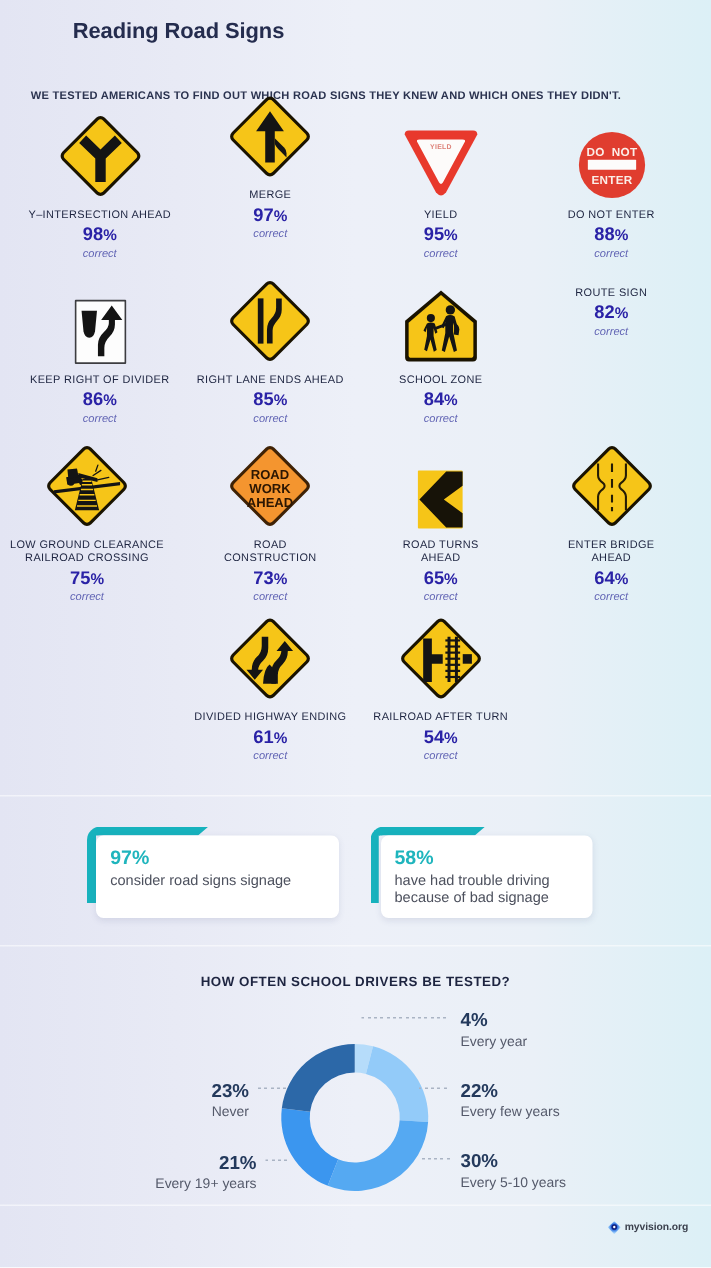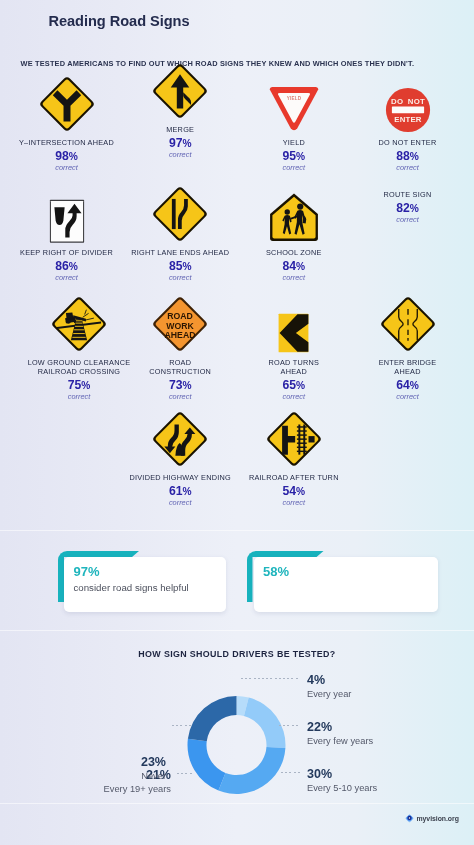--- a/index.html
+++ b/index.html
@@ -150,21 +150,21 @@
         </div>
         <div class="lbl">SCHOOL ZONE</div>
         <div class="pct"><span>84</span><span class="u">%</span></div>
         <div class="corr">correct</div>
       </div>
       <div class="cell" style="left: 350.5px; top: 185px;">
         <div class="lbl">ROUTE SIGN</div>
         <div class="pct"><span>82</span><span class="u">%</span></div>
         <div class="corr">correct</div>
       </div>
-      <div class="cell" style="left: 22px; top: 295px;">
+      <div class="cell" style="left: 1px; top: 295px;">
         <div class="signbox">
           <svg viewBox="0 0 100 100" class="sv" style="width:58px;height:58px">
  <g transform="rotate(45 50 50)">
   <rect x="15.5" y="15.5" width="69" height="69" rx="7" fill="#1a1300"></rect>
   <rect x="19" y="19" width="62" height="62" rx="4.5" fill="#f6c518"></rect>
  </g>
  <g fill="#141414">
   <path d="M36 78 L64 78 L55 42 L45 42 Z"></path>
   <path d="M12 55 L88 45.5 L88 49 L12 58.5 Z"></path>
   <path d="M26 40 L42 37 L45 46 L27.5 48.5 Z"></path>
@@ -296,29 +296,31 @@
     </div>
 
   <div class="divider" style="top:530px"></div>
   <div class="divider" style="top:630px"></div>
   <div class="divider" style="top:803px"></div>
 
   <div id="stats">
       <div class="statL" style="left: 58px; top: 551px; width: 81px; height: 51px;"></div>
       <div class="statcard" style="left: 64px; top: 557px; width: 162px; height: 55px;">
         <div class="statnum" style="left:9.5px;top:9px">97%</div>
-        <div class="stattxt" style="left:9.5px;top:24.5px">consider road signs helpful</div>
+        <div class="stattxt" style="left:9.5px;top:24.5px">consider road signs signage</div>
       </div>
       <div class="statL" style="left: 246.5px; top: 551px; width: 77px; height: 51px;"></div>
-      <div class="statcard" style="left: 253.5px; top: 557px; width: 184px; height: 55px;">
+      <div class="statcard" style="left: 253.5px; top: 557px; width: 141px; height: 55px;">
         <div class="statnum" style="left:9.5px;top:9px">58%</div>
+        <div class="stattxt" style="left:9.5px;top:24.5px">have had trouble driving
+because of bad signage</div>
       </div>
     </div>
 
-  <div class="donut-title" style="top:649px">HOW SIGN SHOULD DRIVERS BE TESTED?</div>
+  <div class="donut-title" style="top:649px">HOW OFTEN SCHOOL DRIVERS BE TESTED?</div>
 
   <svg id="donut" style="position:absolute;left:180px;top:660px;width:120px;height:140px;overflow:visible" viewBox="0 0 120 140">
       <path d="M56.5 36 A49 49 0 0 1 68.68580447107789 37.539425104697074 L63.96069661494565 55.94250516614107 A30 30 0 0 0 56.5 55 Z" fill="#b6dcfa"></path>
       <path d="M68.68580447107789 37.539425104697074 A49 49 0 0 1 105.4033096929853 88.07673545693636 L86.44080185284815 86.8837155858794 A30 30 0 0 0 63.96069661494565 55.94250516614107 Z" fill="#93cbf9"></path>
       <path d="M105.4033096929853 88.07673545693636 A49 49 0 0 1 38.46189691845077 130.55904780852433 L45.45626341945965 112.89329457664755 A30 30 0 0 0 86.44080185284815 86.8837155858794 Z" fill="#55a9f2"></path>
       <path d="M38.46189691845077 130.55904780852433 A49 49 0 0 1 7.886379635590586 78.8586715553491 L26.736558960565663 81.24000299307089 A30 30 0 0 0 45.45626341945965 112.89329457664755 Z" fill="#3b96ef"></path>
       <path d="M7.886379635590586 78.8586715553491 A49 49 0 0 1 56.49999999999999 36 L56.49999999999999 55 A30 30 0 0 0 26.736558960565663 81.24000299307089 Z" fill="#2c68a8"></path>
     </svg>
 
   <div id="callouts">
@@ -336,21 +338,21 @@
       <div class="dlabel" style="left: 307px; top: 768px;">
         <div class="dnum">30%</div>
         <div class="dtxt">Every 5-10 years</div>
       </div>
       <div style="position: absolute; left: 177px; top: 773px; width: 17px; height: 1px; background: repeating-linear-gradient(to right, rgb(170, 180, 196) 0px, rgb(170, 180, 196) 2px, transparent 2px, transparent 4.2px);"></div>
       <div class="dlabel dleft" style="right: 303px; top: 769px;">
         <div class="dnum">21%</div>
         <div class="dtxt">Every 19+ years</div>
       </div>
       <div style="position: absolute; left: 172px; top: 725px; width: 20px; height: 1px; background: repeating-linear-gradient(to right, rgb(170, 180, 196) 0px, rgb(170, 180, 196) 2px, transparent 2px, transparent 4.2px);"></div>
-      <div class="dlabel dleft" style="right: 308px; top: 721px; margin-top: 35px;">
+      <div class="dlabel dleft" style="right: 308px; top: 721px;">
         <div class="dnum">23%</div>
         <div class="dtxt">Never</div>
       </div>
     </div>
 
   <div class="logo" style="left:405px;top:814px">
     <svg width="9" height="9" viewBox="0 0 24 24">
       <defs>
         <radialGradient id="lg" cx="50%" cy="44%" r="58%">
           <stop offset="0%" stop-color="#12248a"></stop>

